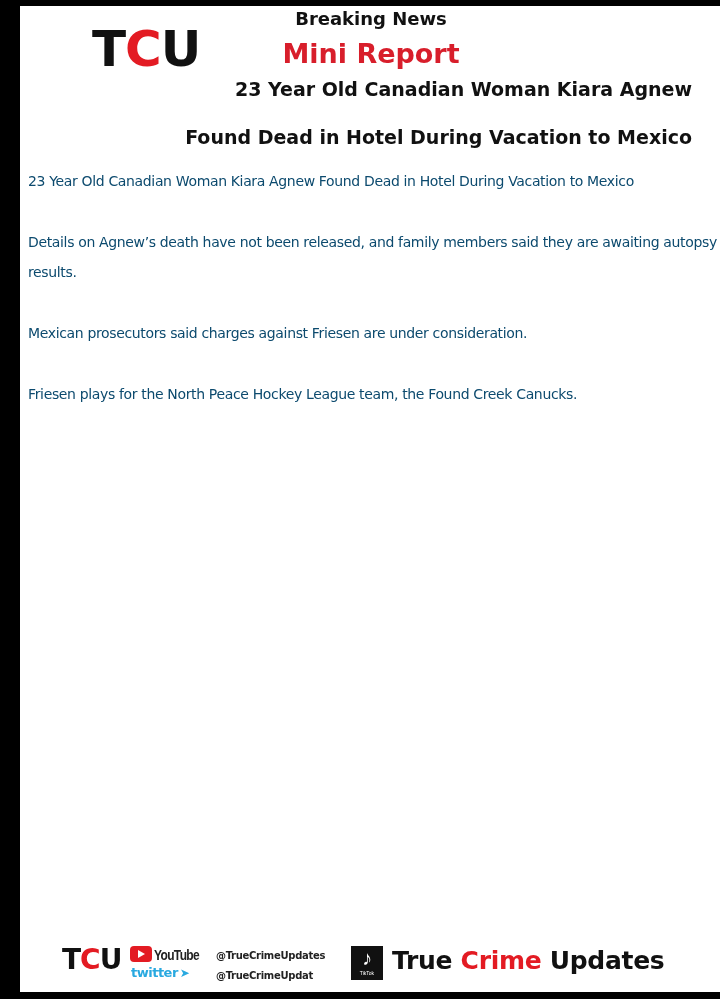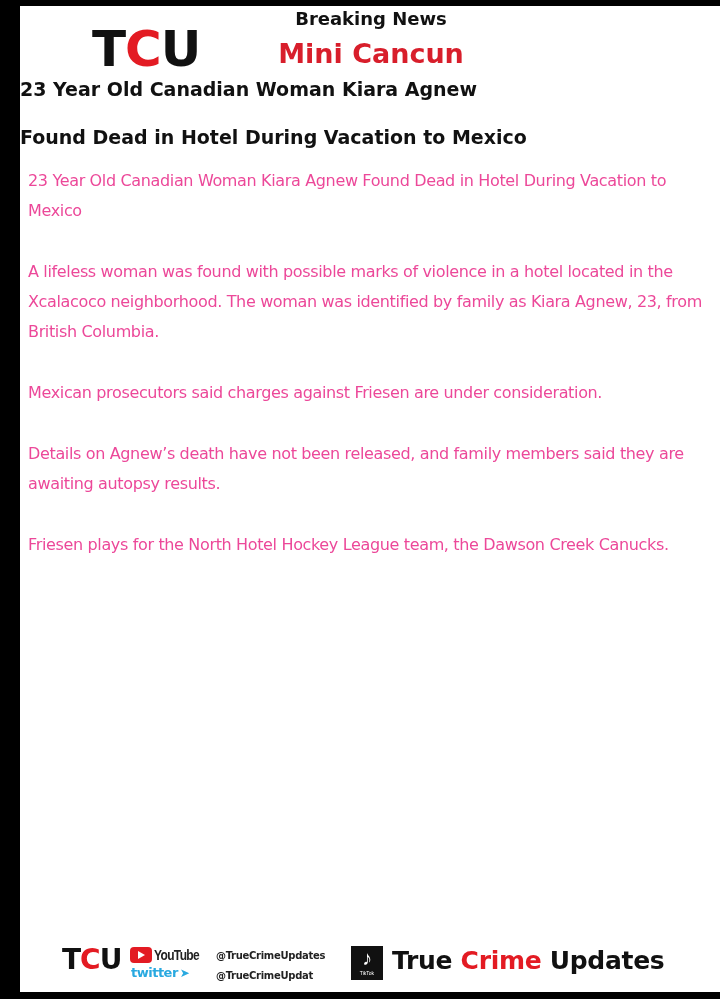--- a/index.html
+++ b/index.html
@@ -18,43 +18,43 @@
     font-size: 50px; letter-spacing: -1px; line-height: 1; color: #111;
   }
   .tcu-logo .red { color: #e31b23; }
   .hdr-title {
     position: absolute; left: 226px; width: 250px; text-align: center;
     font-family: "DejaVu Sans", sans-serif; font-weight: bold; line-height: 1;
   }
   .hdr-title.t1 { top: 4px; font-size: 18px; color: #111; }
   .hdr-title.t2 { top: 34px; font-size: 27px; color: #d81e2b; }
   .headline {
-    position: absolute; left: 0; width: 672px; text-align: left;
+    position: absolute; left: 0; width: 672px; text-align: right;
     font-family: "DejaVu Sans", sans-serif; font-weight: bold;
     font-size: 19px; color: #111; line-height: 1;
   }
   .headline.l1 { top: 74px; }
   .headline.l2 { top: 110px; margin-top: 12px; }
   .body {
     position: absolute; left: 8px; top: 160px; width: 690px;
-    font-family: "DejaVu Sans", sans-serif; font-size: 16px; color: #ec4899;
+    font-family: "DejaVu Sans", sans-serif; font-size: 14px; color: #0c4a6e;
     line-height: 30px; letter-spacing: -0.35px;
   }
   .body p { margin: 0 0 31px 0; }
   .footer {
     position: absolute; left: 0; top: 932px; width: 704px; height: 50px;
   }
   .f-tcu {
     position: absolute; left: 42px; top: 8px;
     font-family: "DejaVu Sans", sans-serif; font-weight: bold;
     font-size: 28px; letter-spacing: -1px; line-height: 1; color: #111;
   }
   .f-tcu .red { color: #e31b23; }
   .yt {
-    position: absolute; left: 110px; top: 8px; display: flex; align-items: flex-end;
+    position: absolute; left: 110px; top: 8px; display: flex; align-items: flex-start;
   }
   .yt-box {
     width: 22px; height: 16px; background: #e31b23; border-radius: 4px;
     position: relative;
   }
   .yt-box:after {
     content: ""; position: absolute; left: 8px; top: 4px;
     border-left: 7px solid #fff; border-top: 4px solid transparent; border-bottom: 4px solid transparent;
   }
   .yt-text {
@@ -87,31 +87,30 @@
   }
   .brand .red { color: #e31b23; }
 </style>
 </head>
 <body>
 
 <div class="frame">
   <div class="header">
     <div class="tcu-logo"><span>T</span><span class="red">C</span><span>U</span></div>
     <div class="hdr-title t1">Breaking News</div>
-    <div class="hdr-title t2">Mini Cancun</div>
+    <div class="hdr-title t2">Mini Report</div>
     <div class="headline l1">23 Year Old Canadian Woman Kiara Agnew</div>
     <div class="headline l2">Found Dead in Hotel During Vacation to Mexico</div>
   </div>
 
   <div class="body">
     <p>23 Year Old Canadian Woman Kiara Agnew Found Dead in Hotel During Vacation to Mexico</p>
-    <p>A lifeless woman was found with possible marks of violence in a hotel located in the Xcalacoco neighborhood. The woman was identified by family as Kiara Agnew, 23, from British Columbia.</p>
+    <p>Details on Agnew’s death have not been released, and family members said they are awaiting autopsy results.</p>
     <p>Mexican prosecutors said charges against Friesen are under consideration.</p>
-    <p>Details on Agnew’s death have not been released, and family members said they are awaiting autopsy results.</p>
-    <p>Friesen plays for the North Hotel Hockey League team, the Dawson Creek Canucks.</p>
+    <p>Friesen plays for the North Peace Hockey League team, the Found Creek Canucks.</p>
   </div>
 
   <div class="footer">
     <div class="f-tcu"><span>T</span><span class="red">C</span><span>U</span></div>
     <div class="yt">
       <span class="yt-box"></span>
       <span class="yt-text">YouTube</span>
     </div>
     <div class="tw">
       <span class="tw-text">twitter</span>

